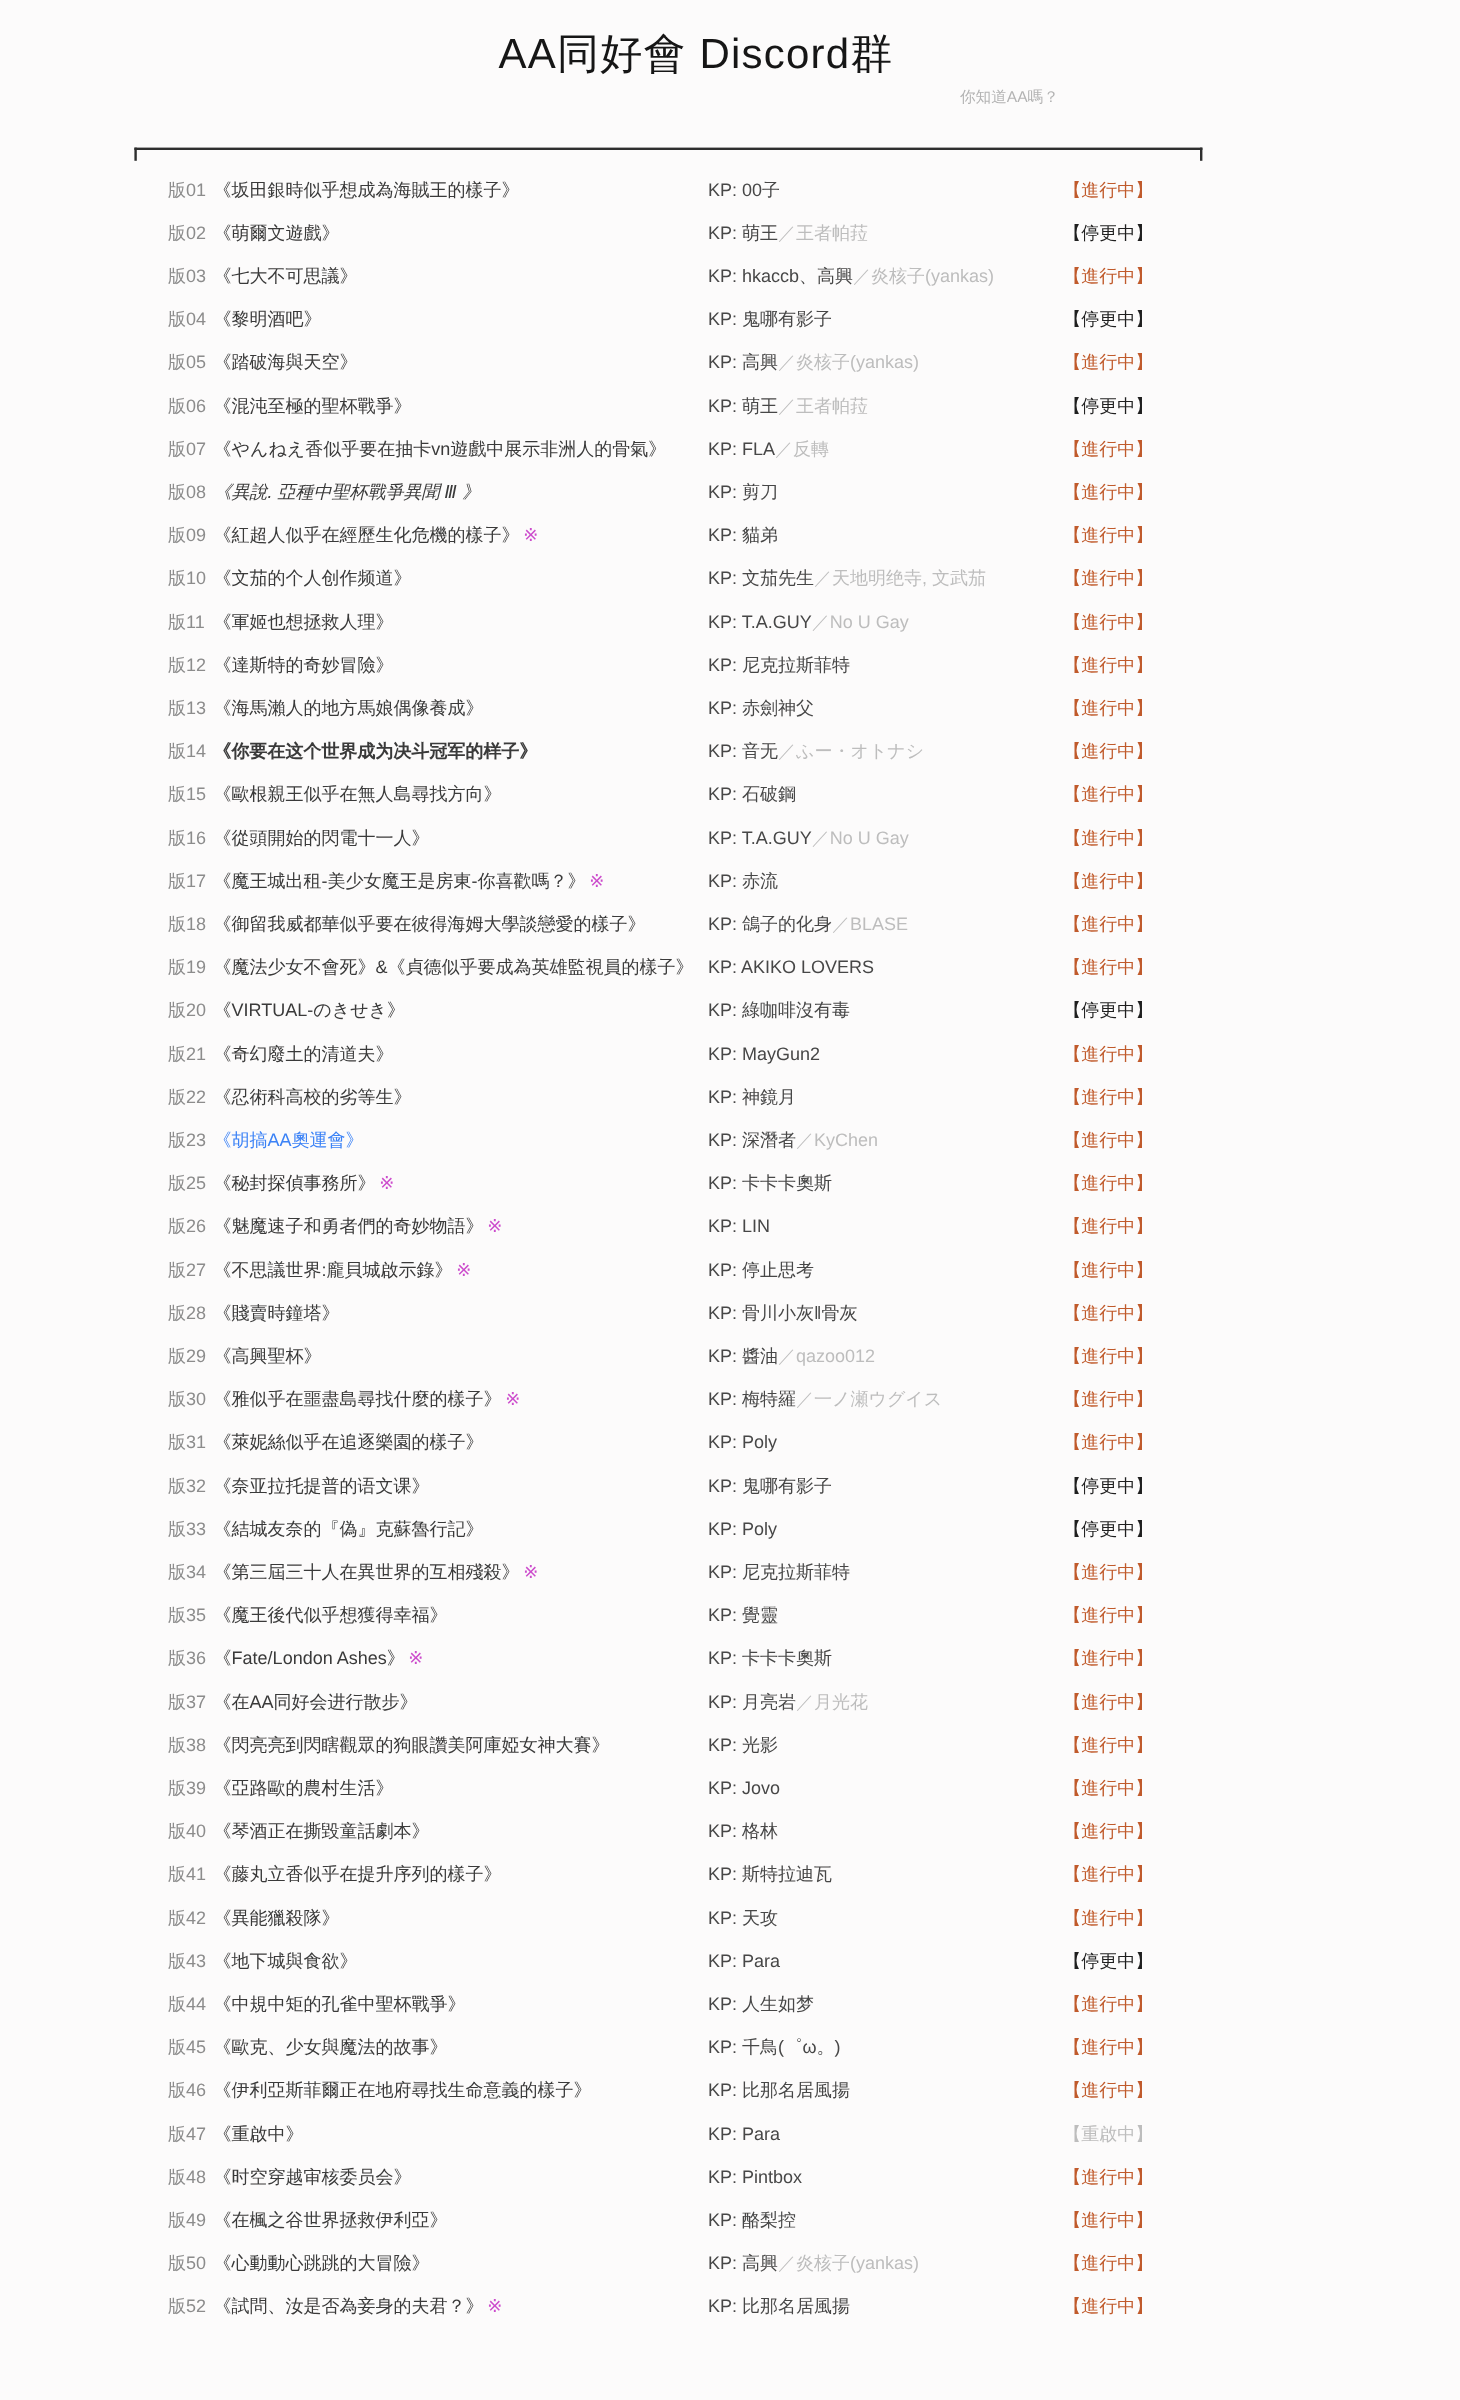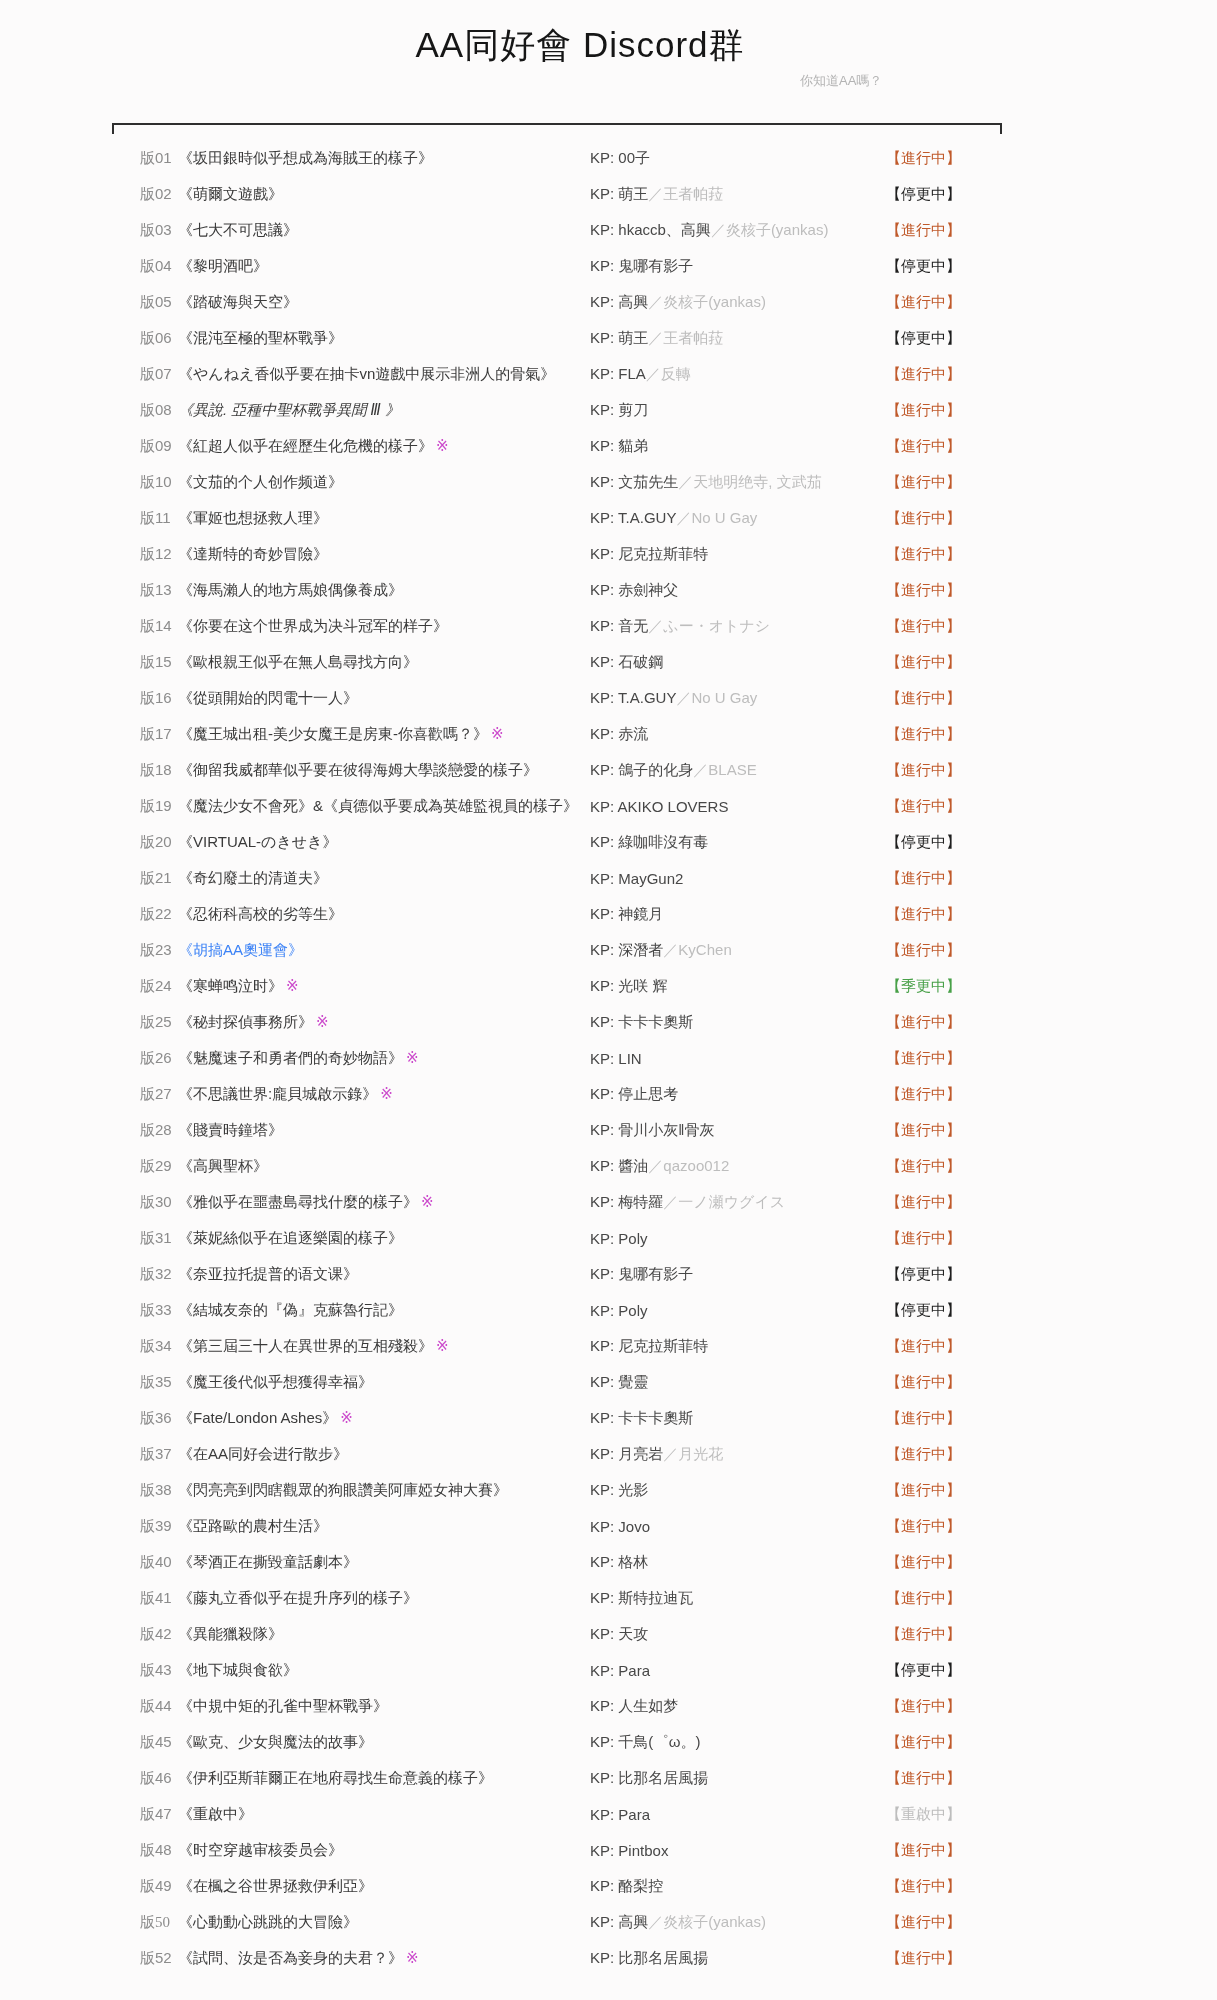--- a/index.html
+++ b/index.html
@@ -119,21 +119,21 @@
       <span class="col-badge" style="color: rgb(192, 90, 43);">【進行中】</span>
     </div>
     <div class="row">
       <span class="col-label" style="color: rgb(140, 140, 140);">版13</span>
       <span class="col-title"><span class="title-link" style="color: rgb(58, 58, 58);">《海馬瀨人的地方馬娘偶像養成》</span></span>
       <span class="col-kp"><span class="kp-main">KP: 赤劍神父</span></span>
       <span class="col-badge" style="color: rgb(192, 90, 43);">【進行中】</span>
     </div>
     <div class="row">
       <span class="col-label" style="color: rgb(140, 140, 140);">版14</span>
-      <span class="col-title"><span class="title-link" style="color: rgb(58, 58, 58);">《你要在这个世界成为决斗冠军的样子》</span></span>
+      <span class="col-title"><span class="title-link" style="color: rgb(58, 58, 58); font-weight: bold;">《你要在这个世界成为决斗冠军的样子》</span></span>
       <span class="col-kp"><span class="kp-main">KP: 音无</span><span class="kp-sub" style="color: rgb(189, 189, 189);">／ふー・オトナシ</span></span>
       <span class="col-badge" style="color: rgb(192, 90, 43);">【進行中】</span>
     </div>
     <div class="row">
       <span class="col-label" style="color: rgb(140, 140, 140);">版15</span>
       <span class="col-title"><span class="title-link" style="color: rgb(58, 58, 58);">《歐根親王似乎在無人島尋找方向》</span></span>
       <span class="col-kp"><span class="kp-main">KP: 石破鋼</span></span>
       <span class="col-badge" style="color: rgb(192, 90, 43);">【進行中】</span>
     </div>
     <div class="row">
@@ -176,26 +176,20 @@
       <span class="col-label" style="color: rgb(140, 140, 140);">版22</span>
       <span class="col-title"><span class="title-link" style="color: rgb(58, 58, 58);">《忍術科高校的劣等生》</span></span>
       <span class="col-kp"><span class="kp-main">KP: 神鏡月</span></span>
       <span class="col-badge" style="color: rgb(192, 90, 43);">【進行中】</span>
     </div>
     <div class="row">
       <span class="col-label" style="color: rgb(140, 140, 140);">版23</span>
       <span class="col-title"><span class="title-link" style="color: #3b82f6;">《胡搞AA奧運會》</span></span>
       <span class="col-kp"><span class="kp-main">KP: 深潛者</span><span class="kp-sub" style="color: rgb(189, 189, 189);">／KyChen</span></span>
       <span class="col-badge" style="color: rgb(192, 90, 43);">【進行中】</span>
-    </div>
-    <div class="row">
-      <span class="col-label" style="color: rgb(140, 140, 140);">版24</span>
-      <span class="col-title"><span class="title-link" style="color: rgb(58, 58, 58);">《寒蝉鸣泣时》</span><span class="marker" style="color: rgb(204, 76, 204);">※</span></span>
-      <span class="col-kp"><span class="kp-main">KP: 光咲 辉</span></span>
-      <span class="col-badge" style="color: rgb(72, 160, 72);">【季更中】</span>
     </div>
     <div class="row">
       <span class="col-label" style="color: rgb(140, 140, 140);">版25</span>
       <span class="col-title"><span class="title-link" style="color: rgb(58, 58, 58);">《秘封探偵事務所》</span><span class="marker" style="color: rgb(204, 76, 204);">※</span></span>
       <span class="col-kp"><span class="kp-main">KP: 卡卡卡奧斯</span></span>
       <span class="col-badge" style="color: rgb(192, 90, 43);">【進行中】</span>
     </div>
     <div class="row">
       <span class="col-label" style="color: rgb(140, 140, 140);">版26</span>
       <span class="col-title"><span class="title-link" style="color: rgb(58, 58, 58);">《魅魔速子和勇者們的奇妙物語》</span><span class="marker" style="color: rgb(204, 76, 204);">※</span></span>
@@ -334,21 +328,21 @@
       <span class="col-kp"><span class="kp-main">KP: Pintbox</span></span>
       <span class="col-badge" style="color: rgb(192, 90, 43);">【進行中】</span>
     </div>
     <div class="row">
       <span class="col-label" style="color: rgb(140, 140, 140);">版49</span>
       <span class="col-title"><span class="title-link" style="color: rgb(58, 58, 58);">《在楓之谷世界拯救伊利亞》</span></span>
       <span class="col-kp"><span class="kp-main">KP: 酪梨控</span></span>
       <span class="col-badge" style="color: rgb(192, 90, 43);">【進行中】</span>
     </div>
     <div class="row">
-      <span class="col-label" style="color: rgb(140, 140, 140); font-family: Liberation Serif, serif;">版50</span>
+      <span class="col-label" style="color: rgb(140, 140, 140);">版50</span>
       <span class="col-title"><span class="title-link" style="color: rgb(58, 58, 58); font-family: Liberation Mono, monospace;">《心動動心跳跳的大冒險》</span></span>
       <span class="col-kp"><span class="kp-main">KP: 高興</span><span class="kp-sub" style="color: rgb(189, 189, 189);">／炎核子(yankas)</span></span>
       <span class="col-badge" style="color: rgb(192, 90, 43);">【進行中】</span>
     </div>
     <div class="row">
       <span class="col-label" style="color: rgb(140, 140, 140);">版52</span>
       <span class="col-title"><span class="title-link" style="color: rgb(58, 58, 58);">《試問、汝是否為妾身的夫君？》</span><span class="marker" style="color: rgb(204, 76, 204);">※</span></span>
       <span class="col-kp"><span class="kp-main">KP: 比那名居風揚</span></span>
       <span class="col-badge" style="color: rgb(192, 90, 43);">【進行中】</span>
     </div>

